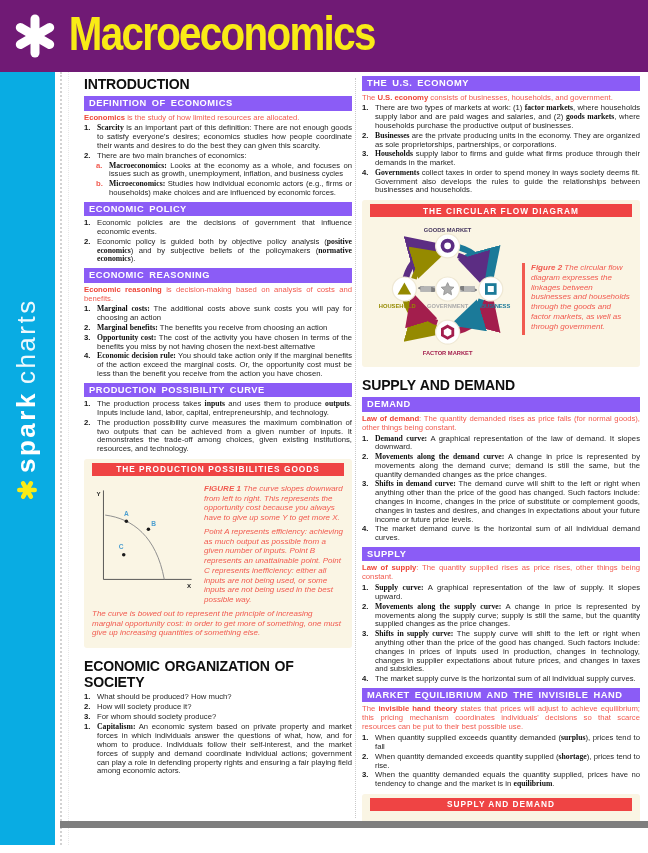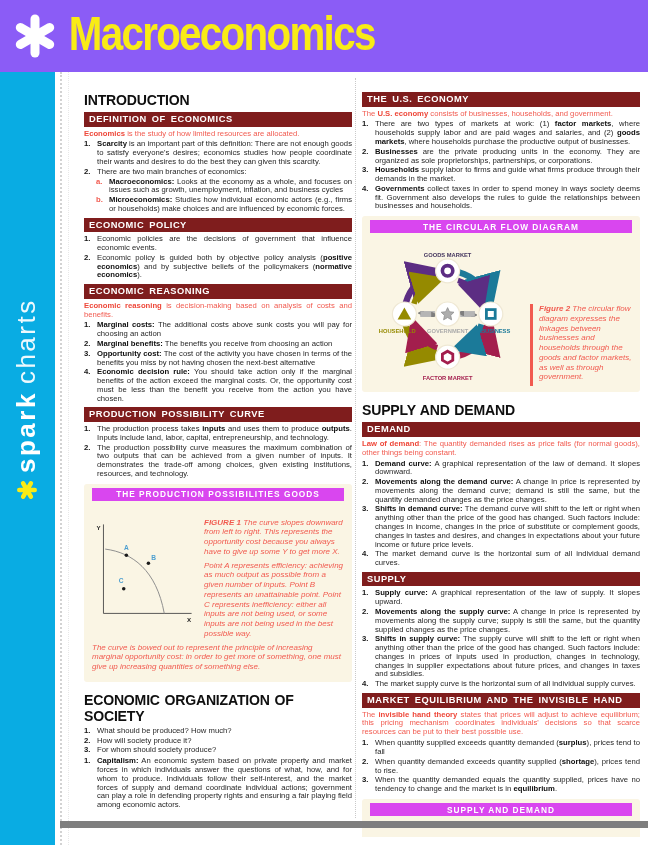--- a/index.html
+++ b/index.html
@@ -4,21 +4,21 @@
 <style>
   * { margin:0; padding:0; box-sizing:border-box; }
   html,body { background:#fff; }
   .page {
     position:relative; width:648px; height:853px; background:#fff; overflow:hidden;
     font-family:"Liberation Sans","DejaVu Sans",sans-serif; color:#262626;
   }
   
   .top {
     position:absolute; left:0; top:0; width:648px; height:72px;
-    background:#8b5cf6; display:flex; align-items:center;
+    background:#701a75; display:flex; align-items:center;
   }
   .logo { margin-left:13px; flex:none; }
   .title {
     color:#F9EB16; font-weight:bold; font-size:48px; line-height:1;
     letter-spacing:-2px; transform:scaleX(.84); transform-origin:left center;
     padding-left:14px; padding-bottom:4px; white-space:nowrap;
   }
   
   .sidebar { position:absolute; left:0; top:72px; width:55px; height:773px; background:#09ACE3; }
   .brand {
@@ -26,52 +26,52 @@
     white-space:nowrap; color:#fff; font-size:26px; letter-spacing:2.5px;
     display:flex; align-items:center; gap:7px;
   }
   .brand b { font-weight:700; }
   .brand .lt { font-weight:400; opacity:.93; }
   .perf  { position:absolute; left:60px; top:72px; height:773px; border-left:2px dotted #D2D2D2; }
   .perf2 { position:absolute; left:68px; top:72px; height:773px; border-left:1px dotted #E8E8E8; }
   .divider { position:absolute; left:355px; top:78px; height:740px; border-left:1px dotted #C9C9C9; }
   .bottomrule { position:absolute; left:60px; top:821px; width:588px; height:7px; background:#7E7E7E; }
   
-  .col { position:absolute; top:92px; height:745px; overflow:hidden; }
+  .col { position:absolute; top:76px; height:745px; overflow:hidden; }
   .colL { left:84px;  width:268px; }
   .colR { left:362px; width:278px; }
   h1 {
     font-size:14.5px; font-weight:800; color:#0f0f0f; letter-spacing:-.2px;
     word-spacing:1px; margin:0 0 3px; transform:scaleX(.97); transform-origin:0 50%;
   }
   h1.mt { margin-top:10px; }
   .banner {
-    background:#7f1d1d; color:#fff; font-size:9.3px; font-weight:700;
+    background:#8b5cf6; color:#fff; font-size:9.3px; font-weight:700;
     letter-spacing:.5px; word-spacing:2px; padding:2px 5px 2.5px; margin:4px 0 3px;
   }
   .col > .banner:first-child { margin-top:0; }
   .lead { color:#F15A4F; font-size:7.7px; line-height:1.16; margin:0 0 2px; text-align:justify; }
   .lead b { color:#EE4739; }
   .li { display:flex; margin:0 0 1px; }
   .li .n { flex:0 0 13px; font-weight:700; font-size:7.7px; line-height:1.14; color:#141414; }
   .li .n.rd { color:#F15A4F; }
   .li.ind { margin-left:12px; }
   .li .t { flex:1; font-size:7.7px; line-height:1.14; color:#262626; text-align:justify; }
-  .li .t b { color:#0f0f0f; }
+  .li .t b { color:#0f0f0f;font-family:Liberation Serif, serif; }
   .list { margin-bottom:2px; }
   
   .figbox { background:#FAF5E4; border-radius:3px; padding:4px 8px 6px; margin:5px 0 0; }
   .figbanner {
-    background:#d946ef; color:#fff; text-align:center; font-size:8.3px; font-weight:700;
-    letter-spacing:1px; padding:1.5px 0; margin-bottom:17px;
+    background:#ef4444; color:#fff; text-align:center; font-size:8.3px; font-weight:700;
+    letter-spacing:1px; padding:1.5px 0; margin-bottom:8px;
   }
   .cap { color:#F15A4F; font-style:italic; font-size:8px; line-height:1.22; margin-bottom:4px; }
   .fig1graph { float:left; width:104px; margin:2px 8px 2px 0; }
   .clear { clear:both; }
-  .figflex { display:flex; gap:8px; align-items:flex-end; }
+  .figflex { display:flex; align-items:center; }
   .capbar { border-left:3px solid #F15A4F; padding-left:6px; margin-top:12px; flex:1; }
   svg text { font-family:"Liberation Sans","DejaVu Sans",sans-serif; }
 </style>
 </head>
 <body>
 
 <div class="page">
 
   <div class="top">
     <svg class="logo" width="44" height="44" viewBox="0 0 44 44">
@@ -315,20 +315,21 @@
           <span class="n">3.</span>
           <span class="t"><b>Shifts in demand curve:</b><span> The demand curve will shift to the left or right when anything other than the price of the good has changed. Such factors include: changes in income, changes in the price of substitute or complement goods, changes in tastes and desires, and changes in expectations about your future income or future price levels.</span></span>
         </div>
         <div class="li">
           <span class="n">4.</span>
           <span class="t"><span>The market demand curve is the horizontal sum of all individual demand curves.</span></span>
         </div>
       </div>
 
     <div class="banner">SUPPLY</div>
+    <p class="lead"><b>Law of supply</b><span>: The quantity supplied rises as price rises, other things being constant.</span></p>
     <div class="list">
         <div class="li">
           <span class="n">1.</span>
           <span class="t"><b>Supply curve:</b><span> A graphical representation of the law of supply. It slopes upward.</span></span>
         </div>
         <div class="li">
           <span class="n">2.</span>
           <span class="t"><b>Movements along the supply curve:</b><span> A change in price is represented by movements along the supply curve; supply is still the same, but the quantity supplied changes as the price changes.</span></span>
         </div>
         <div class="li">

